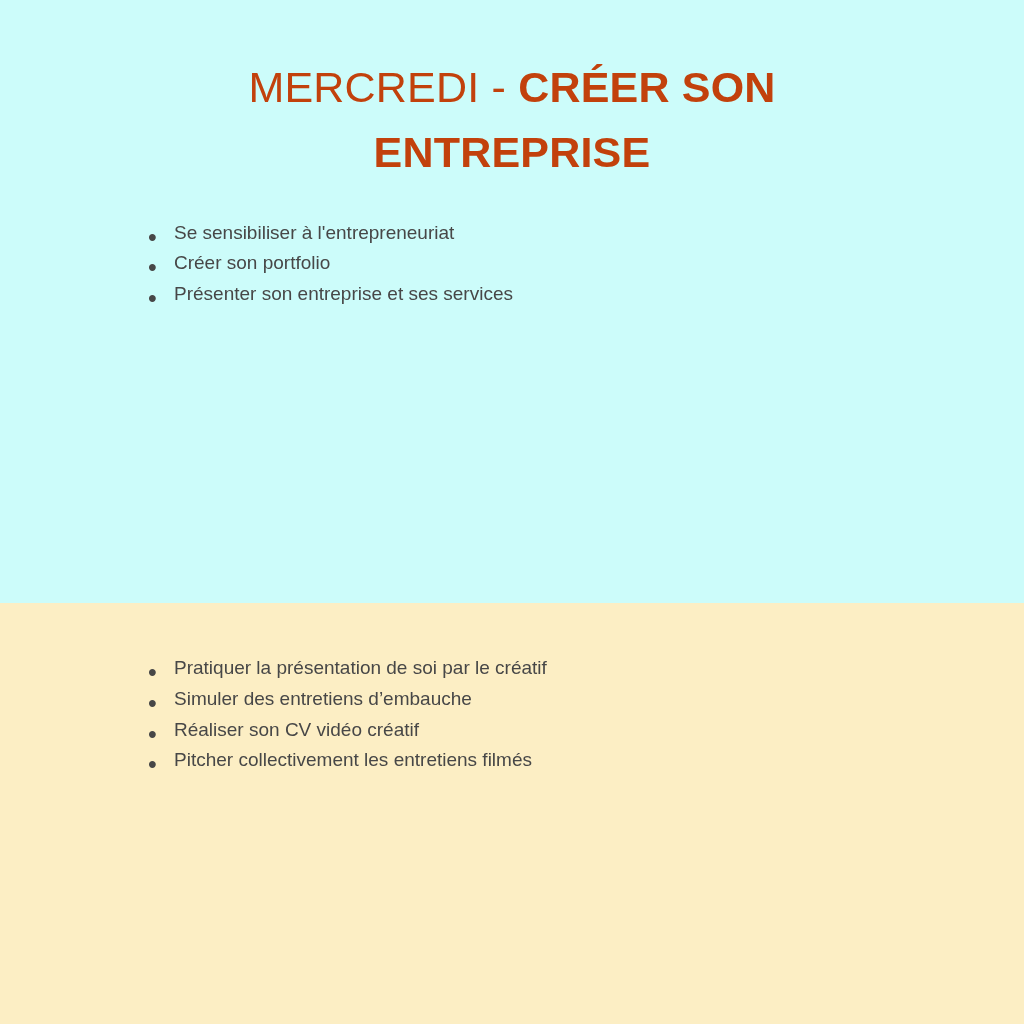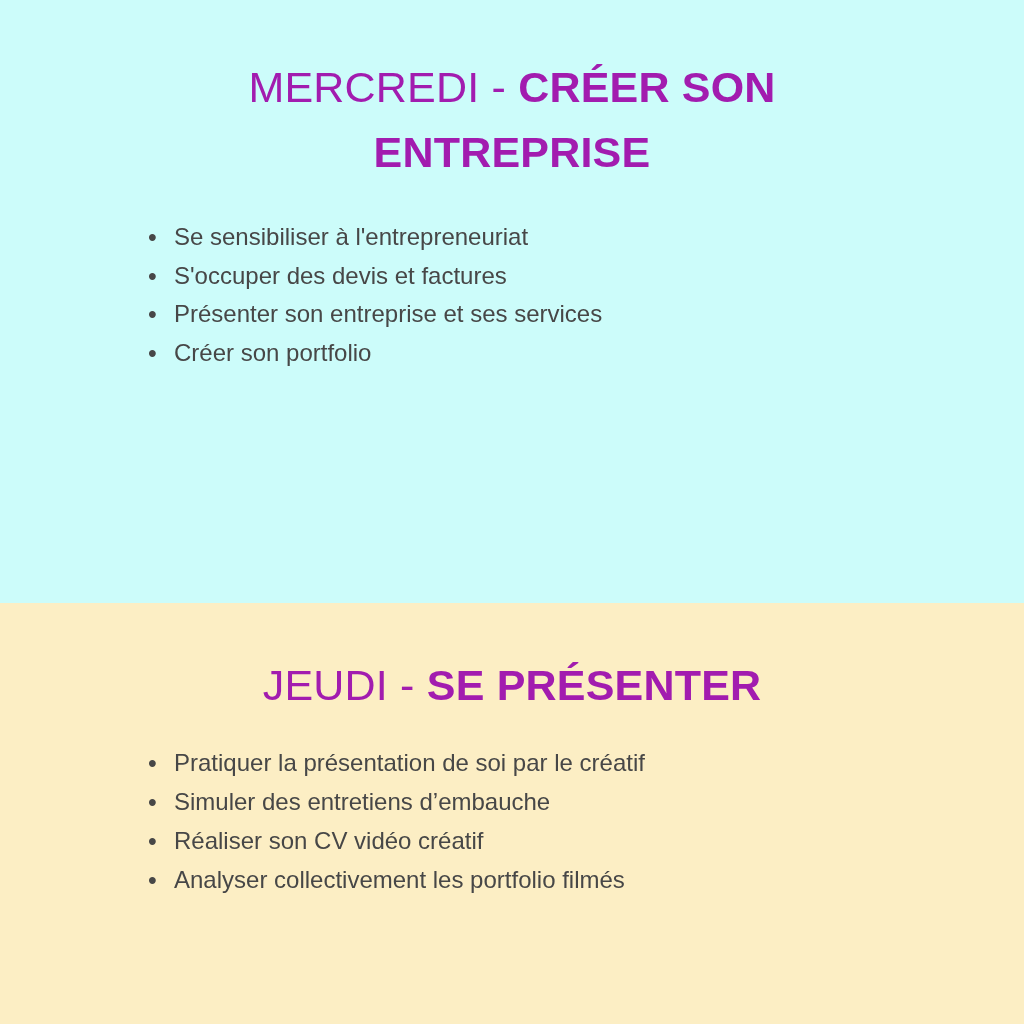--- a/index.html
+++ b/index.html
@@ -24,39 +24,39 @@
   }
   #section-jeudi {
     background: #fceec4;
     height: 421px;
     padding: 50px 110px 0 110px;
   }
   .title {
     text-align: center;
     font-size: 43px;
     line-height: 1.52;
-    color: #a21caf;
+    color: #c2410c;
     margin: 0 0 32px 0;
     font-weight: normal;
     letter-spacing: 0.2px;
   }
   #section-jeudi .title {
     margin-bottom: 26px;
   }
   .title .bold {
     font-weight: bold;
   }
   ul.bullets {
     margin: 0;
     padding: 0 0 0 38px;
     list-style: none;
   }
   ul.bullets li {
     position: relative;
-    font-size: 24px;
+    font-size: 19px;
     line-height: 1.62;
     color: #474747;
     padding-left: 26px;
     margin: 0;
   }
   ul.bullets li::before {
     content: "\2022";
     position: absolute;
     left: 0;
     top: -1px;
@@ -73,29 +73,25 @@
 </style>
 </head>
 <body>
 
 <section class="slide" id="section-mercredi">
   <h1 class="title">
     <span>MERCREDI</span><span> - </span><span class="bold">CRÉER SON ENTREPRISE</span>
   </h1>
   <ul class="bullets" id="mercredi-list">
     <li>Se sensibiliser à l'entrepreneuriat</li>
-    <li>S'occuper des devis et factures</li>
+    <li>Créer son portfolio</li>
     <li>Présenter son entreprise et ses services</li>
-    <li>Créer son portfolio</li>
   </ul>
 </section>
 
 <section class="slide" id="section-jeudi">
-  <h1 class="title">
-    <span>JEUDI</span><span> - </span><span class="bold">SE PRÉSENTER</span>
-  </h1>
   <ul class="bullets" id="jeudi-list">
     <li>Pratiquer la présentation de soi par le créatif</li>
     <li>Simuler des entretiens d’embauche</li>
     <li>Réaliser son CV vidéo créatif</li>
-    <li>Analyser collectivement les portfolio filmés</li>
+    <li>Pitcher collectivement les entretiens filmés</li>
   </ul>
 </section>
 
 </body></html>

